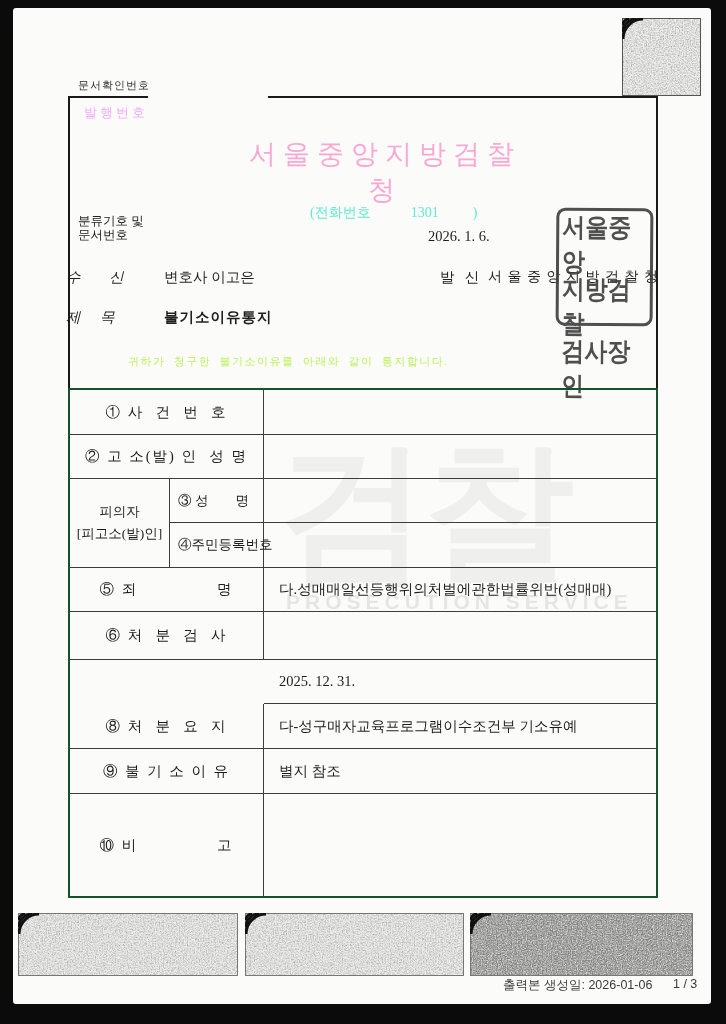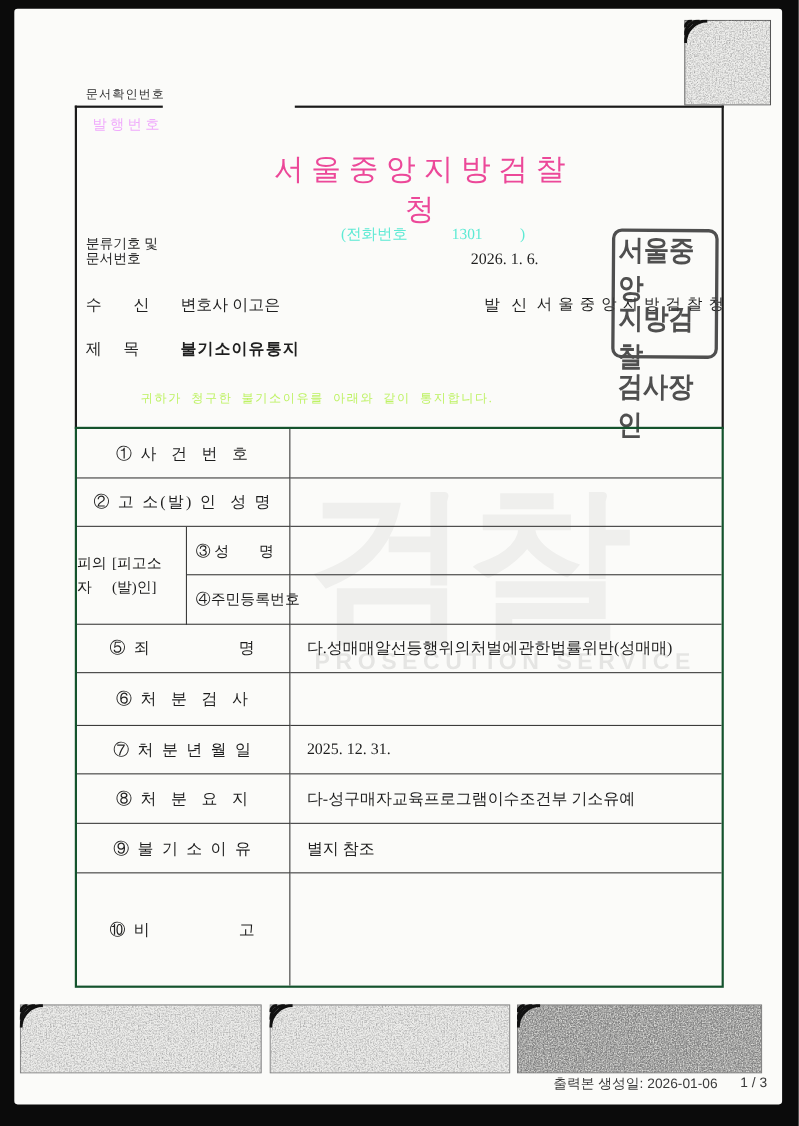--- a/index.html
+++ b/index.html
@@ -6,30 +6,30 @@
   body { background:#222; font-family:"Liberation Serif","DejaVu Serif",serif; }
   .scan { position:relative; width:726px; height:1024px; background:#0b0b0b; overflow:hidden; }
   .paper { position:absolute; left:13px; top:8px; width:698px; height:996px;
            background:#fbfbf9; border-radius:3px; }
   .abs { position:absolute; }
 
   
   .doc-verify { left:78px; top:78px; font-size:11px; color:#2e2e2e; letter-spacing:1px; }
   .issue-no  { left:84px; top:104px; font-size:13px; color:#f0abfc; letter-spacing:3px; }
   .title { left:240px; top:136px; width:290px; text-align:center; font-size:27px;
-           color:#ec4899; letter-spacing:7px; font-weight:500; }
+           color:#f9a8d4; letter-spacing:7px; font-weight:500; }
   .phone { left:296px; top:188px; font-size:14px; color:#5eead4; white-space:pre; }
   .phone span { display:inline-block; }
   .phone .num { margin:0 34px 0 40px; }
   .class-code { left:78px; top:214px; font-size:12.5px; line-height:14px; color:#222; }
   .hdr-date { left:428px; top:228px; font-size:14.5px; color:#1f1f1f; }
   .line-recv { top:268px; }
   .line-subj { top:308px; }
   .fld-label { font-size:14.5px; color:#1f1f1f; white-space:pre; letter-spacing:1px; }
-  .lbl-left { left:78px; }
+  .lbl-left { left:66px;font-style:italic; }
   .val-left { left:164px; }
   .fld-value { font-size:14.5px; color:#1f1f1f; white-space:pre; }
   .subject-value { font-weight:bold; letter-spacing:1px; }
   .sender-label { left:440px; top:268px; }
   .sender-value { left:488px; top:268px; width:172px; font-size:14px; letter-spacing:1px; }
   .body-line { left:128px; top:354px; font-size:11px; color:#bef264; letter-spacing:1.5px;
                word-spacing:4px; }
 
   
   .bline { background:#1a1a1a; }
@@ -47,21 +47,21 @@
   
   .tbl { left:68px; top:388px; width:590px; height:510px; border:2px solid #14532d;
          display:grid; grid-template-columns:100px 94px 392px;
          grid-template-rows:45px 44px 44px 45px 44px 48px 44px 45px 45px 102px; }
   .cell { border-right:1px solid #3c3c3c; border-bottom:1px solid #3c3c3c;
           display:flex; align-items:center; }
   .lc { grid-column:1 / 3; justify-content:center; font-size:14.5px; color:#1d1d1d;
         white-space:pre; letter-spacing:2px; }
   .vc { grid-column:3 / 4; border-right:none; padding-left:15px; font-size:14.5px;
         color:#1d1d1d; white-space:nowrap; }
-  .gc { grid-column:1 / 2; grid-row:3 / 5; justify-content:center;
+  .gc { grid-column:1 / 2; grid-row:3 / 5; flex-direction:column; justify-content:center;
         font-size:13.5px; color:#1d1d1d; line-height:22px; }
   .sc { grid-column:2 / 3; justify-content:flex-start; padding-left:8px; font-size:13.5px;
         color:#1d1d1d; white-space:pre; }
   .last-row { border-bottom:none; }
 
   
   .stamp { left:556px; top:208px; width:97px; height:118px; border:3.5px solid #3d3d3d;
            border-radius:9px; display:flex; flex-direction:column; justify-content:space-around;
            padding:3px 1px; transform:rotate(0.4deg); opacity:0.9;
            font-family:"DejaVu Sans","Liberation Sans",sans-serif; }
@@ -159,21 +159,20 @@
     <div class="cell vc" style="grid-row:3"></div>
     <div class="cell sc" style="grid-row:4">④주민등록번호</div>
     <div class="cell vc" style="grid-row:4"></div>
 
     <div class="cell lc" style="grid-row:5">⑤ 죄              명</div>
     <div class="cell vc" style="grid-row:5">다.성매매알선등행위의처벌에관한법률위반(성매매)</div>
 
     <div class="cell lc" style="grid-row:6">⑥ 처  분  검  사</div>
     <div class="cell vc" style="grid-row:6"></div>
 
-    <div class="cell lc" style="grid-row:7">⑦ 처 분 년 월 일</div>
     <div class="cell vc" style="grid-row:7">2025. 12. 31.</div>
 
     <div class="cell lc" style="grid-row:8">⑧ 처  분  요  지</div>
     <div class="cell lc" style="grid-row:9">⑨ 불 기 소 이 유</div>
 
     <div class="cell vc" style="grid-row:8">다-성구매자교육프로그램이수조건부 기소유예</div>
     <div class="cell vc" style="grid-row:9">별지 참조</div>
 
     <div class="cell lc last-row" style="grid-row:10">⑩ 비              고</div>
     <div class="cell vc last-row" style="grid-row:10"></div>

